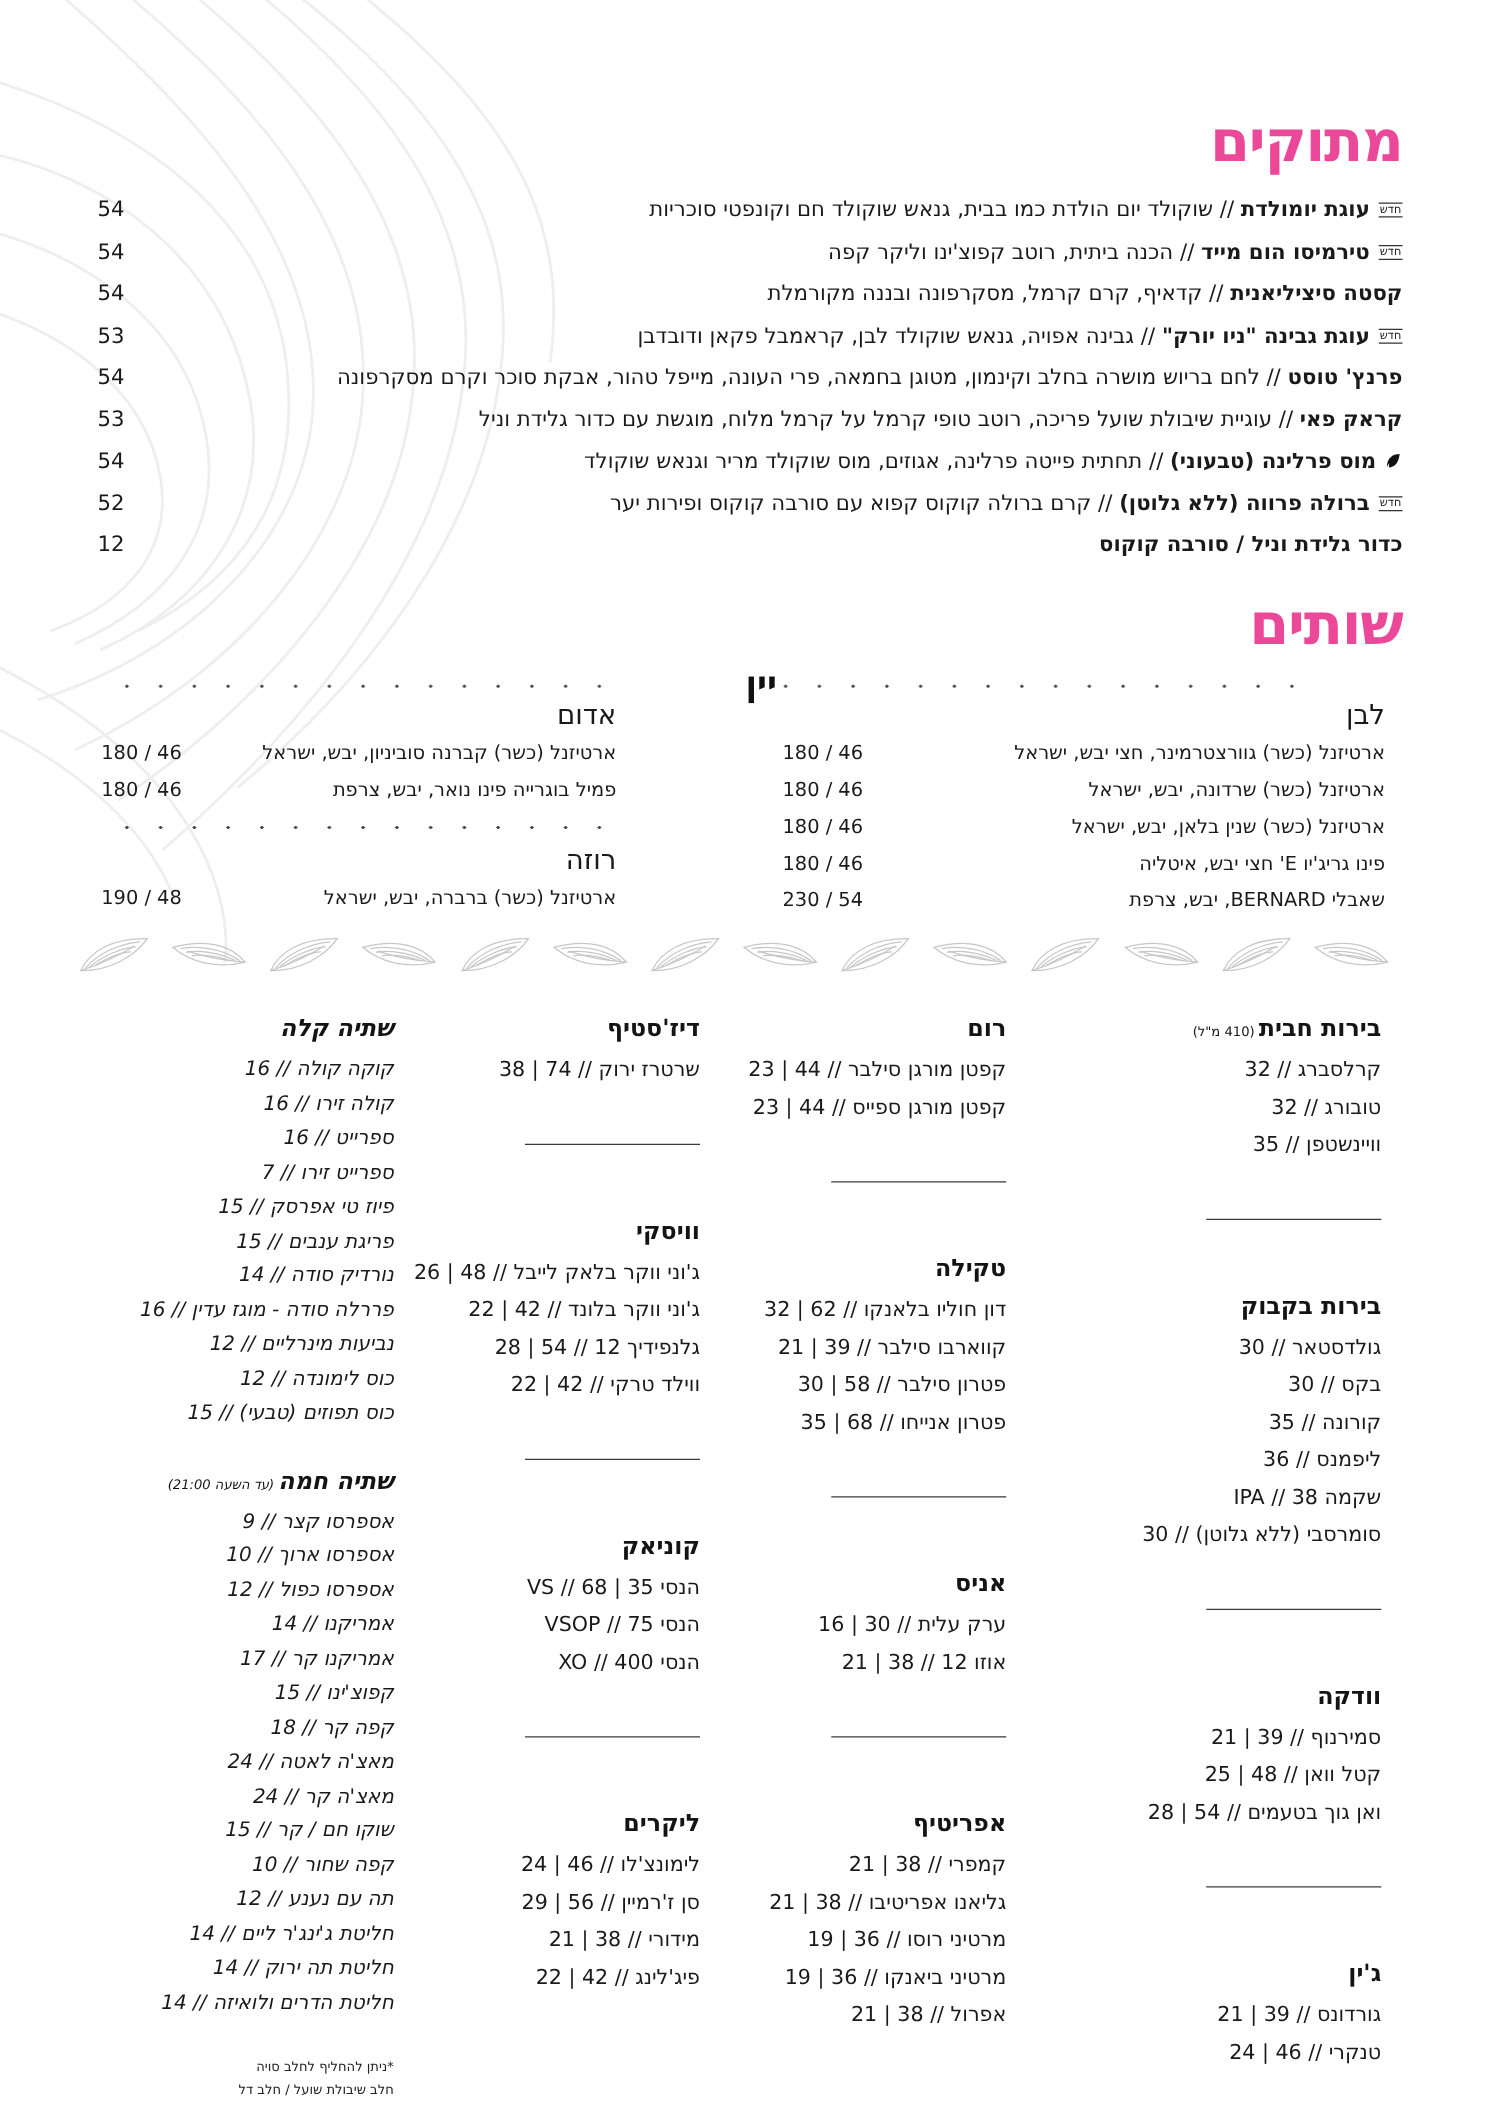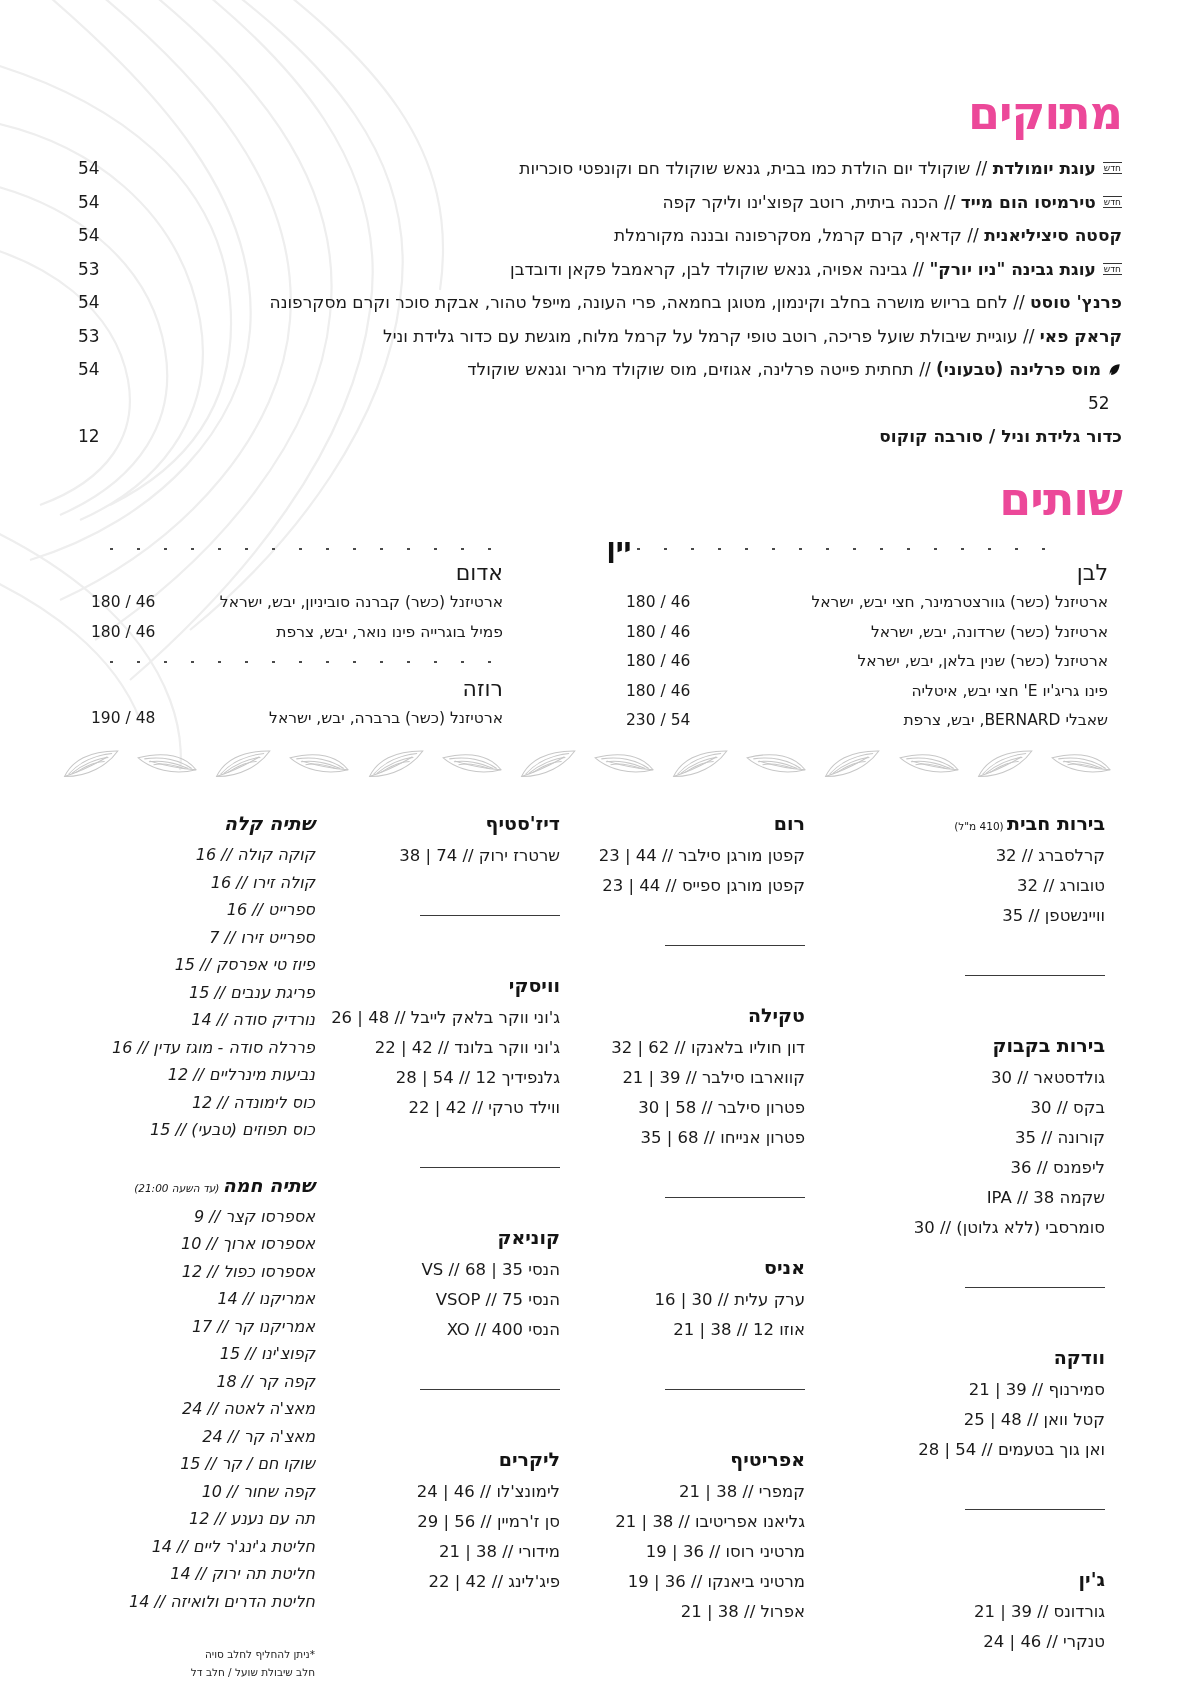--- a/index.html
+++ b/index.html
@@ -16,21 +16,21 @@
   .big-title{font-size:46px;font-weight:bold;text-align:right;margin:0 0 18px;letter-spacing:-1px;color:#ec4899;}
   .dessert-row{display:flex;justify-content:space-between;align-items:baseline;height:33.5px;}
   .dessert-name{font-size:17px;white-space:nowrap;}
   .dessert-name b{font-weight:bold;}
   .dessert-price{font-size:17px;min-width:34px;text-align:left;}
   .badge{display:inline-block;font-size:9px;line-height:1.15;border-top:1px solid #333;border-bottom:1px solid #333;padding:0 1px;margin-left:7px;vertical-align:3px;color:#222;}
   .leaf{margin-left:6px;vertical-align:-2px;}
 
   
   .drinks-title{position:absolute;top:472px;right:68px;left:68px;}
-  .wine-area{position:absolute;top:538px;left:91px;right:68px;height:205px;}
+  .wine-area{position:absolute;top:538px;left:81px;right:68px;height:205px;}
   .wine-label{position:absolute;top:-6px;left:468px;width:120px;text-align:center;font-size:27px;font-weight:bold;color:#111;}
   .dots{height:4px;background-image:radial-gradient(circle,#4a4a4a 1.3px,transparent 1.45px);background-size:27px 4px;background-position:right center;background-repeat:repeat-x;}
   .dots-r{position:absolute;top:9px;left:528px;width:438px;}
   .dots-l{position:absolute;top:9px;left:0;width:412px;}
   .wine-col{position:absolute;top:22px;}
   .wine-white{right:14px;width:482px;}
   .wine-redrose{left:0;width:412px;}
   .wine-col h3{font-size:22px;font-weight:normal;margin:0 0 3px;}
   .wrow{display:flex;justify-content:space-between;align-items:baseline;line-height:29.5px;}
   .wname{font-size:15.5px;white-space:nowrap;}
@@ -109,20 +109,21 @@
           <div class="dessert-name"><b>קראק פאי</b><span> // עוגיית שיבולת שועל פריכה, רוטב טופי קרמל על קרמל מלוח, מוגשת עם כדור גלידת וניל</span></div>
           <div class="dessert-price">53</div>
         </div>
         <div class="dessert-row">
           <div class="dessert-name"><svg class="leaf" width="15" height="15" viewBox="0 0 20 20">
               <path d="M17 3 C9 3,4 8,3.5 15 C3.4 16.4,3.6 17,3.6 17 C3.6 17,4.2 14.8,6 12.6 C5.4 15.2,5.6 17.2,5.6 17.2 C8 17,11 16,13.4 13.2 C16.2 9.9,17 3,17 3 Z" fill="#101010"></path>
             </svg><b>מוס פרלינה (טבעוני)</b><span> // תחתית פייטה פרלינה, אגוזים, מוס שוקולד מריר וגנאש שוקולד</span></div>
           <div class="dessert-price">54</div>
         </div>
         <div class="dessert-row">
+          <div class="dessert-name"><span class="badge">חדש</span><b>ברולה פרווה (ללא גלוטן)</b><span> // קרם ברולה קוקוס קפוא עם סורבה קוקוס ופירות יער</span></div>
           <div class="dessert-price">52</div>
         </div>
         <div class="dessert-row">
           <div class="dessert-name"><b>כדור גלידת וניל / סורבה קוקוס</b></div>
           <div class="dessert-price">12</div>
         </div>
       </div>
   </section>
 
   <section class="drinks-title">

